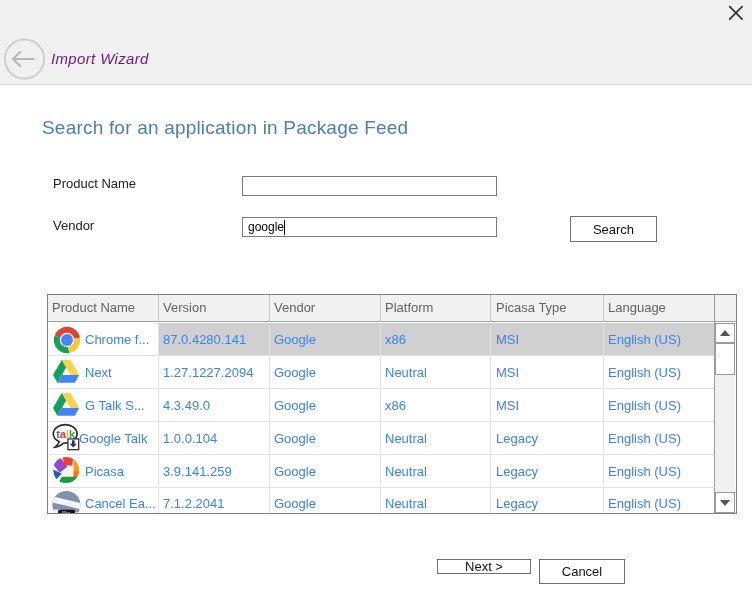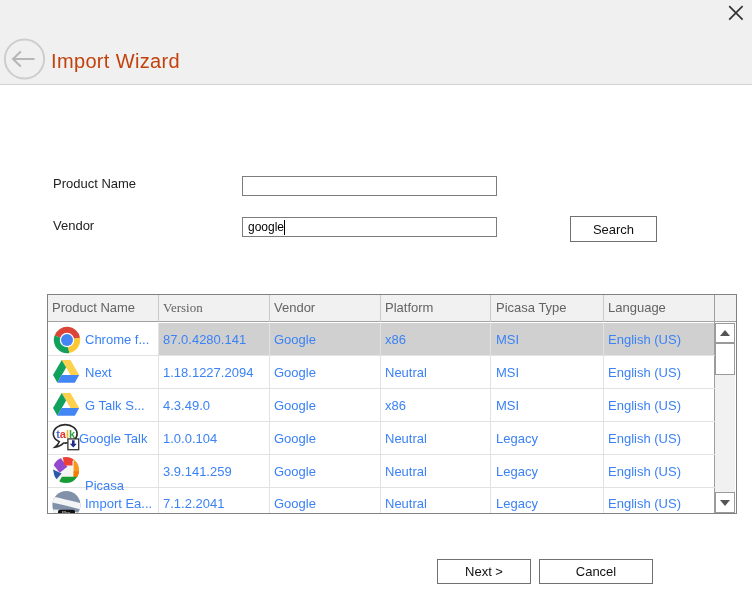--- a/index.html
+++ b/index.html
@@ -1,20 +1,20 @@
 <!DOCTYPE html>
 <html><head>
 <meta charset="utf-8">
 <style>
   * { margin:0; padding:0; box-sizing:border-box; }
   html,body { width:752px; height:591px; background:#fff; font-family:"Liberation Sans", sans-serif; overflow:hidden; }
   .abs { position:absolute; }
   #page { position:relative; width:752px; height:591px; }
   .topbar { left:0; top:0; width:752px; height:85px; background:#f0f0f0; border-bottom:1px solid #d2d2d2; }
-  .iwtext { left:51px; top:50px; font-size:20px; letter-spacing:0.35px; color:#c2410c; }
+  .iwtext { left:51px; top:50px; font-size:15px; letter-spacing:0.35px; color:#701a75;font-style:italic; }
   .title { left:42px; top:117px; font-size:19px; letter-spacing:0.2px; color:#4d7eb3; }
   .lbl { font-size:13px; color:#222; }
   .inp { width:255px; height:20px; background:#fff; border:1px solid #7c7c7c; font-size:12px; color:#000; line-height:18px; padding-left:5px; }
   .btn { background:#fff; border:1px solid #707070; font-size:13px; color:#111; display:flex; align-items:center; justify-content:center; }
   
   .tbl { left:47px; top:294px; width:690px; height:220px; border:1px solid #828282; background:#fff; }
   .thead { left:48px; top:295px; width:688px; height:27px; background:#f1f1f1; border-bottom:1px solid #a2a2a2; }
   .hsep { top:295px; width:1px; height:27px; background:#c9c9c9; }
   .bsep { top:323px; width:1px; height:190px; background:#e2e2e2; }
   .hcell { top:300px; font-size:13px; color:#636363; }
@@ -31,39 +31,40 @@
 <div id="page">
   <div class="abs topbar"></div>
   <svg class="abs" style="left:726px; top:3px;" width="20" height="20" viewBox="0 0 20 20">
     <path d="M3.2 3.2 L16.6 16.6 M16.6 3.2 L3.2 16.6" stroke="#333" stroke-width="1.7" fill="none"></path>
   </svg>
   <svg class="abs" style="left:4px; top:38px;" width="42" height="42" viewBox="0 0 42 42">
     <circle cx="20.5" cy="21" r="19.6" fill="none" stroke="#cdcdcd" stroke-width="2"></circle>
     <path d="M9 21 H30.5 M16.8 13.4 L9 21 L16.8 28.6" stroke="#b7b7b7" stroke-width="2.1" fill="none"></path>
   </svg>
   <div class="abs iwtext">Import Wizard</div>
+  <div class="abs title">Search for an application in Package Feed</div>
 
   <div class="abs lbl" style="left:53px; top:176px;">Product Name</div>
   <div class="abs inp" style="left:242px; top:176px;"></div>
   <div class="abs lbl" style="left:53px; top:218px;">Vendor</div>
   <div class="abs inp" style="left:242px; top:217px;">google</div>
   <div class="abs" style="left:284px; top:220px; width:1px; height:15px; background:#000;"></div>
   <div class="abs btn" style="left:570px; top:216px; width:87px; height:26px;">Search</div>
 
   <div class="abs tbl"></div>
   <div class="abs thead"></div>
 
   <div class="abs hsep" style="left:158px;"></div>
   <div class="abs hsep" style="left:269px;"></div>
   <div class="abs hsep" style="left:380px;"></div>
   <div class="abs hsep" style="left:490px;"></div>
   <div class="abs hsep" style="left:603px;"></div>
 
   <div class="abs hcell" style="left:52px;">Product Name</div>
-  <div class="abs hcell" style="left:163px;font-family:Liberation Serif, serif;">Version</div>
+  <div class="abs hcell" style="left:163px;">Version</div>
   <div class="abs hcell" style="left:274px;">Vendor</div>
   <div class="abs hcell" style="left:385px;">Platform</div>
   <div class="abs hcell" style="left:496px;">Picasa Type</div>
   <div class="abs hcell" style="left:608px;">Language</div>
 
   <div class="abs sel"></div>
 
   <div class="abs bsep" style="left:158px;"></div>
   <div class="abs bsep" style="left:269px;"></div>
   <div class="abs bsep" style="left:380px;"></div>
@@ -90,21 +91,21 @@
   <div class="abs cell" style="left:385px; top:332px;">x86</div>
   <div class="abs cell" style="left:496px; top:332px;">MSI</div>
   <div class="abs cell" style="left:608px; top:332px;">English (US)</div>
 
   <svg class="abs icon" style="left:52px; top:357px;" viewBox="0 0 28 28">
     <path d="M9.73 3 L18.46 3 L27.19 18.12 L18.46 18.12 Z" fill="#fed14d"></path>
     <path d="M9.73 3 L1 18.12 L5.38 25.68 L14.11 10.56 Z" fill="#12a15c"></path>
     <path d="M5.38 25.68 L9.73 18.12 L27.19 18.12 L22.81 25.68 Z" fill="#4285f4"></path>
   </svg>
   <div class="abs cell" style="left:85px; top:365px;">Next</div>
-  <div class="abs cell" style="left:163px; top:365px;">1.18.1227.2094</div>
+  <div class="abs cell" style="left:163px; top:365px;">1.27.1227.2094</div>
   <div class="abs cell" style="left:274px; top:365px;">Google</div>
   <div class="abs cell" style="left:385px; top:365px;">Neutral</div>
   <div class="abs cell" style="left:496px; top:365px;">MSI</div>
   <div class="abs cell" style="left:608px; top:365px;">English (US)</div>
 
   <svg class="abs icon" style="left:52px; top:390px;" viewBox="0 0 28 28">
     <path d="M9.73 3 L18.46 3 L27.19 18.12 L18.46 18.12 Z" fill="#fed14d"></path>
     <path d="M9.73 3 L1 18.12 L5.38 25.68 L14.11 10.56 Z" fill="#12a15c"></path>
     <path d="M5.38 25.68 L9.73 18.12 L27.19 18.12 L22.81 25.68 Z" fill="#4285f4"></path>
   </svg>
@@ -137,21 +138,21 @@
     <circle cx="14" cy="14" r="13.1" fill="#f4f4f1"></circle>
     <g clip-path="url(#pc)">
       <path d="M8.3 1.5 L15.3 10.7 L7.7 16.8 L0.4 7.6 Z" fill="#9349ce"></path>
       <path d="M10.6 0.3 L23.8 0.3 L20.5 5.3 L20.5 9.6 L12.4 9.6 Z" fill="#ee4035"></path>
       <path d="M21.6 3.4 L28.5 7 L28.5 21 L21.6 21 Z" fill="#f8981d"></path>
       <path d="M21.6 15.2 L28.5 15.2 L28.5 21 L21.6 21 Z" fill="#f07d0a"></path>
       <path d="M9.9 20.8 L28.5 20.8 L28.5 28.5 L5.5 28.5 Z" fill="#1a9c35"></path>
       <path d="M9.6 17.4 L1 13.4 L3.4 24.6 Z" fill="#2b59a8"></path>
     </g>
   </svg>
-  <div class="abs cell" style="left:85px; top:464px;margin-top:14px;">Picasa</div>
+  <div class="abs cell" style="left:85px; top:464px;">Picasa</div>
   <div class="abs cell" style="left:163px; top:464px;">3.9.141.259</div>
   <div class="abs cell" style="left:274px; top:464px;">Google</div>
   <div class="abs cell" style="left:385px; top:464px;">Neutral</div>
   <div class="abs cell" style="left:496px; top:464px;">Legacy</div>
   <div class="abs cell" style="left:608px; top:464px;">English (US)</div>
 
   <div class="abs" style="left:51px; top:491px; width:31px; height:22px; overflow:hidden;">
   <svg style="display:block; width:31px; height:28px;" viewBox="0 0 31 28">
     <defs>
           <clipPath id="ec">
@@ -160,35 +161,35 @@
         </defs>
     <circle cx="15.4" cy="14" r="14" fill="#8191a9"></circle>
     <g clip-path="url(#ec)">
       <path d="M-1 8.2 C 10 10 21 13 32 16" stroke="#f3f4f5" stroke-width="6" fill="none"></path>
       <path d="M-2 18.5 C 10 18 22 20 32 23 L32 30 L-2 30 Z" fill="#f3f4f5"></path>
     </g>
     <rect x="7" y="18.8" width="17" height="5" rx="1.8" fill="#111"></rect>
     <text x="11" y="22.9" font-size="4.4" fill="#e8e8e8" font-family="Liberation Sans, sans-serif">Plus</text>
   </svg>
   </div>
-  <div class="abs cell" style="left:85px; top:496px;">Import Ea...</div>
+  <div class="abs cell" style="left:85px; top:496px;">Cancel Ea...</div>
   <div class="abs cell" style="left:163px; top:496px;">7.1.2.2041</div>
   <div class="abs cell" style="left:274px; top:496px;">Google</div>
   <div class="abs cell" style="left:385px; top:496px;">Neutral</div>
   <div class="abs cell" style="left:496px; top:496px;">Legacy</div>
   <div class="abs cell" style="left:608px; top:496px;">English (US)</div>
 
   <div class="abs sbtrack"></div>
   <div class="abs sbbtn" style="left:715px; top:323px; width:20px; height:20px;">
     <svg width="10" height="6" viewBox="0 0 10 6">
         <path d="M5 0 L10 6 L0 6 Z" fill="#555"></path>
       </svg>
   </div>
   <div class="abs sbbtn" style="left:715px; top:343px; width:20px; height:32px;"></div>
   <div class="abs sbbtn" style="left:715px; top:492px; width:20px; height:21px;">
     <svg width="10" height="6" viewBox="0 0 10 6">
         <path d="M0 0 L10 0 L5 6 Z" fill="#555"></path>
       </svg>
   </div>
 
-  <div class="abs btn" style="left:437px; top:559px; width:94px; height:25px;">Next &gt;</div>
-  <div class="abs btn" style="left:539px; top:559px; width:114px; height:25px;">Cancel</div>
+  <div class="abs btn" style="left:437px; top:559px; width:94px; height:15px;">Next &gt;</div>
+  <div class="abs btn" style="left:539px; top:559px; width:86px; height:25px;">Cancel</div>
 </div>
 
 </body></html>

